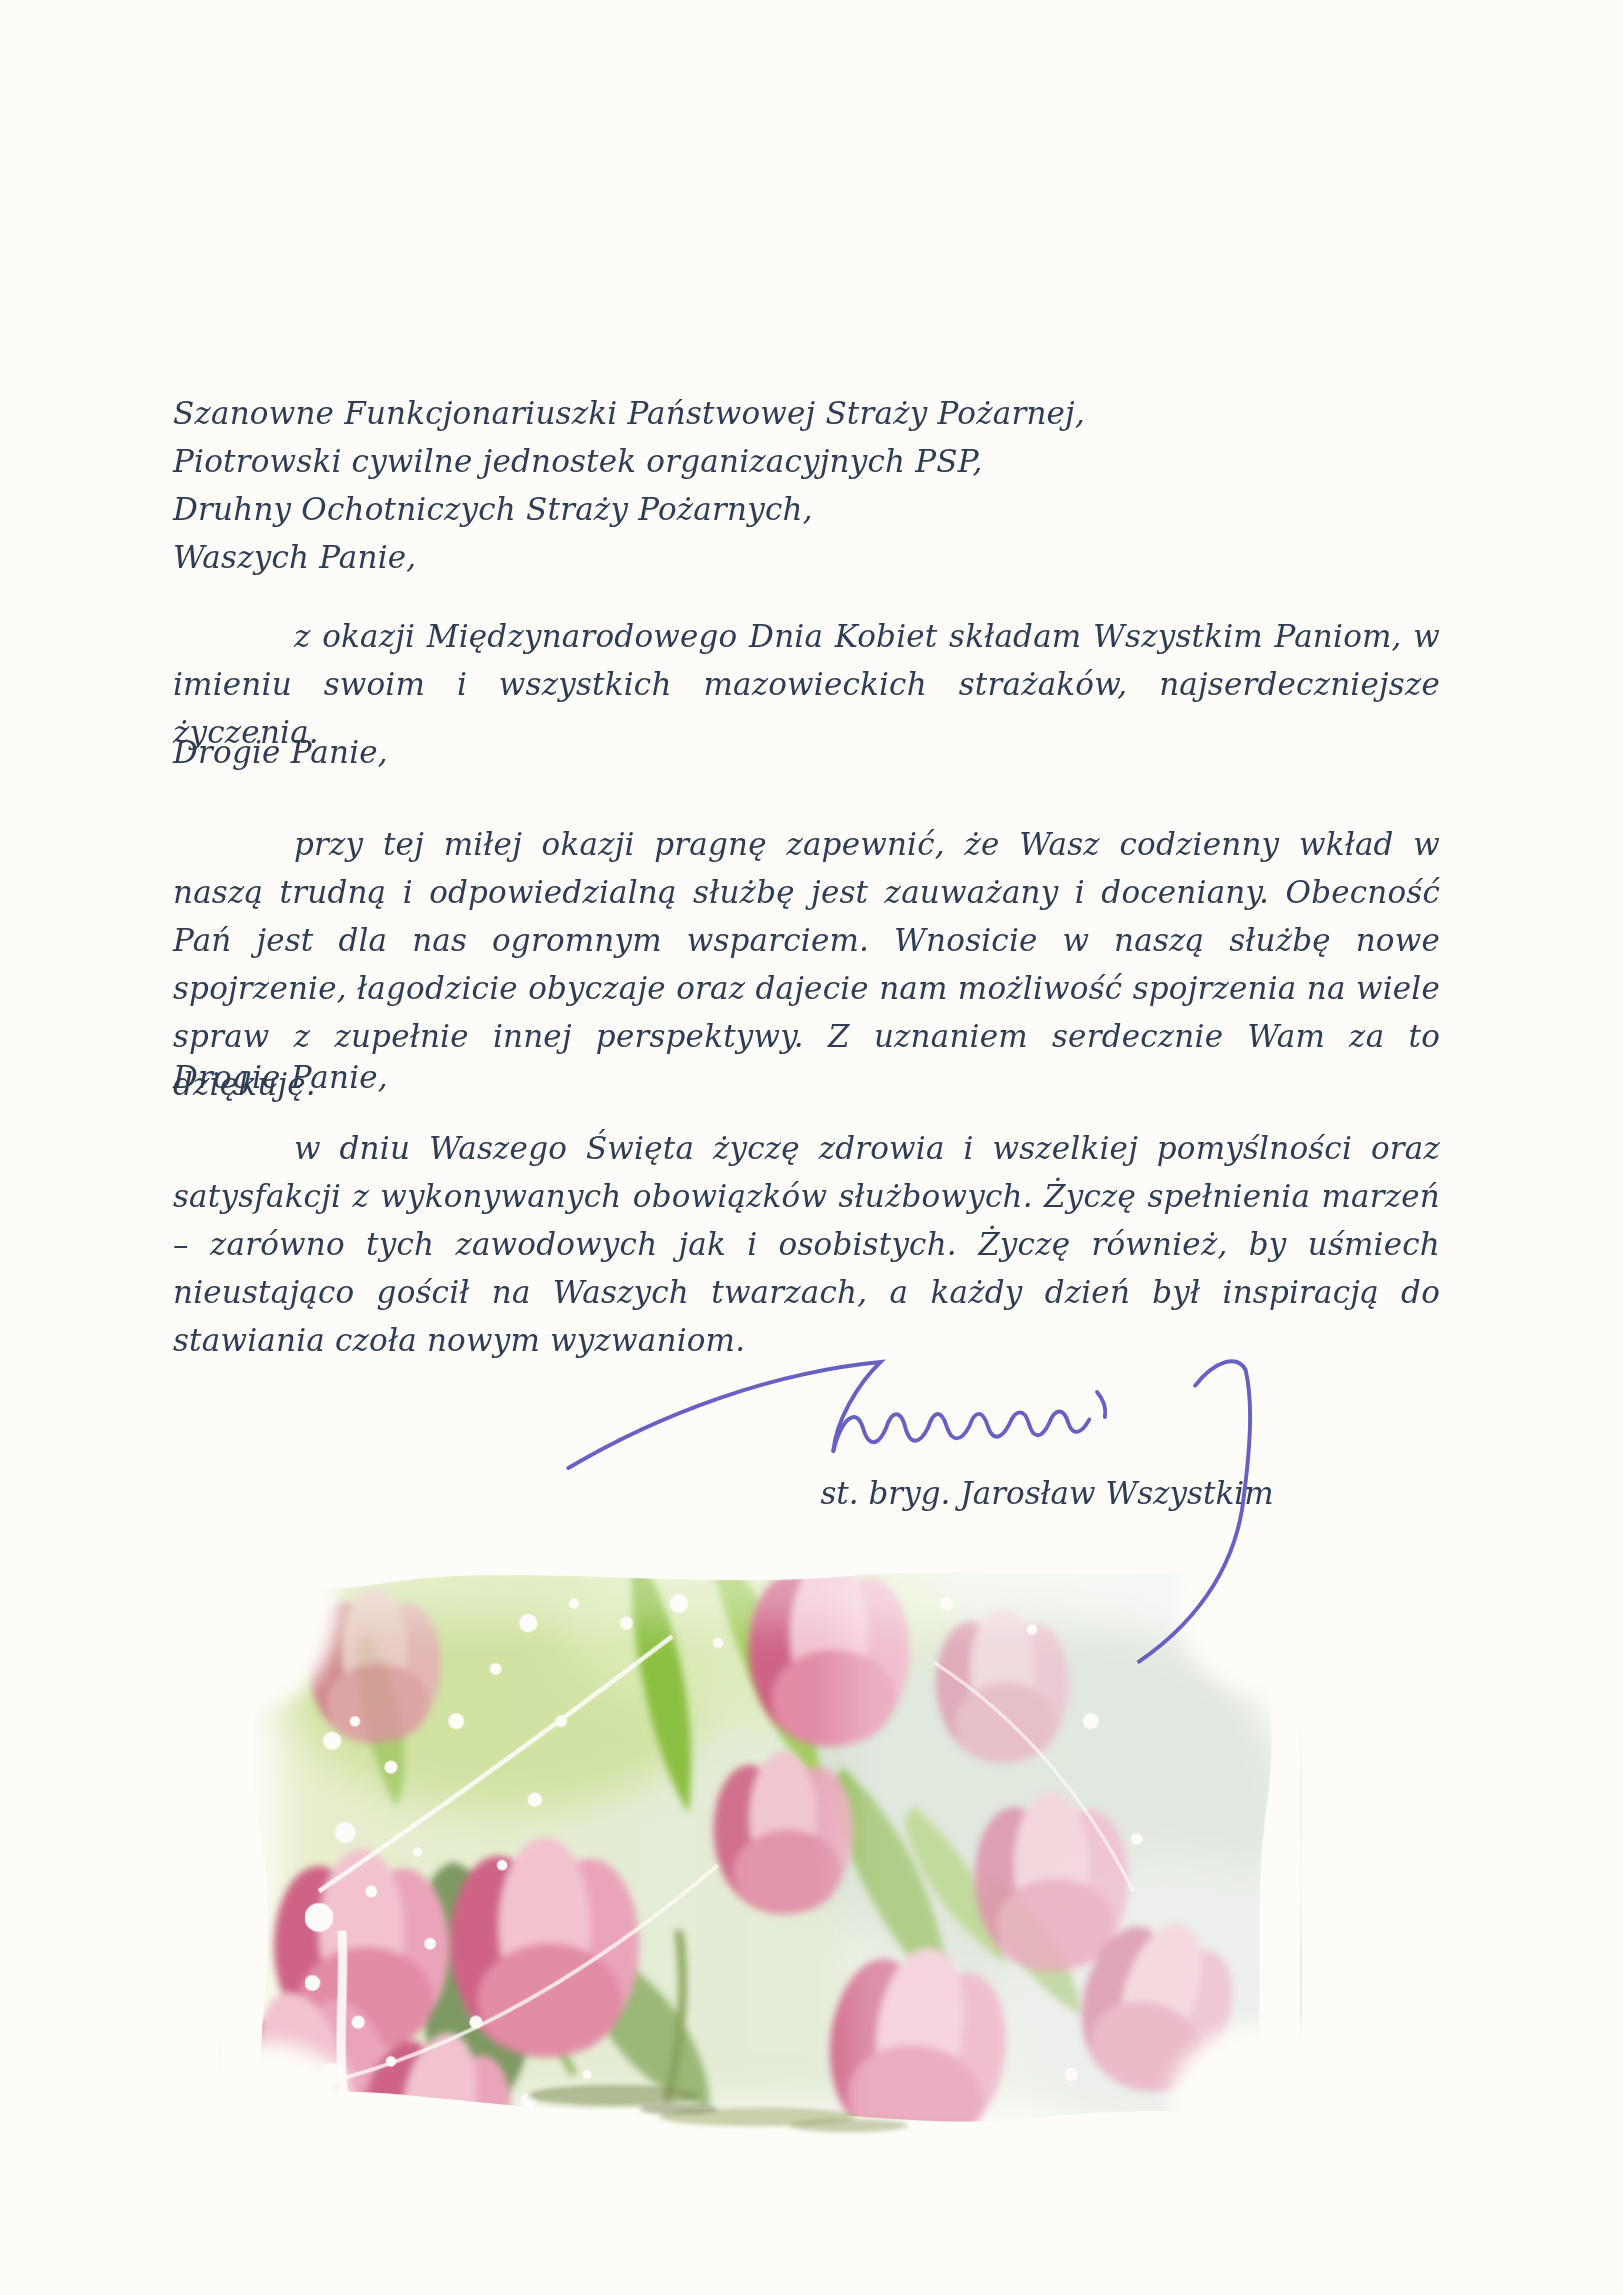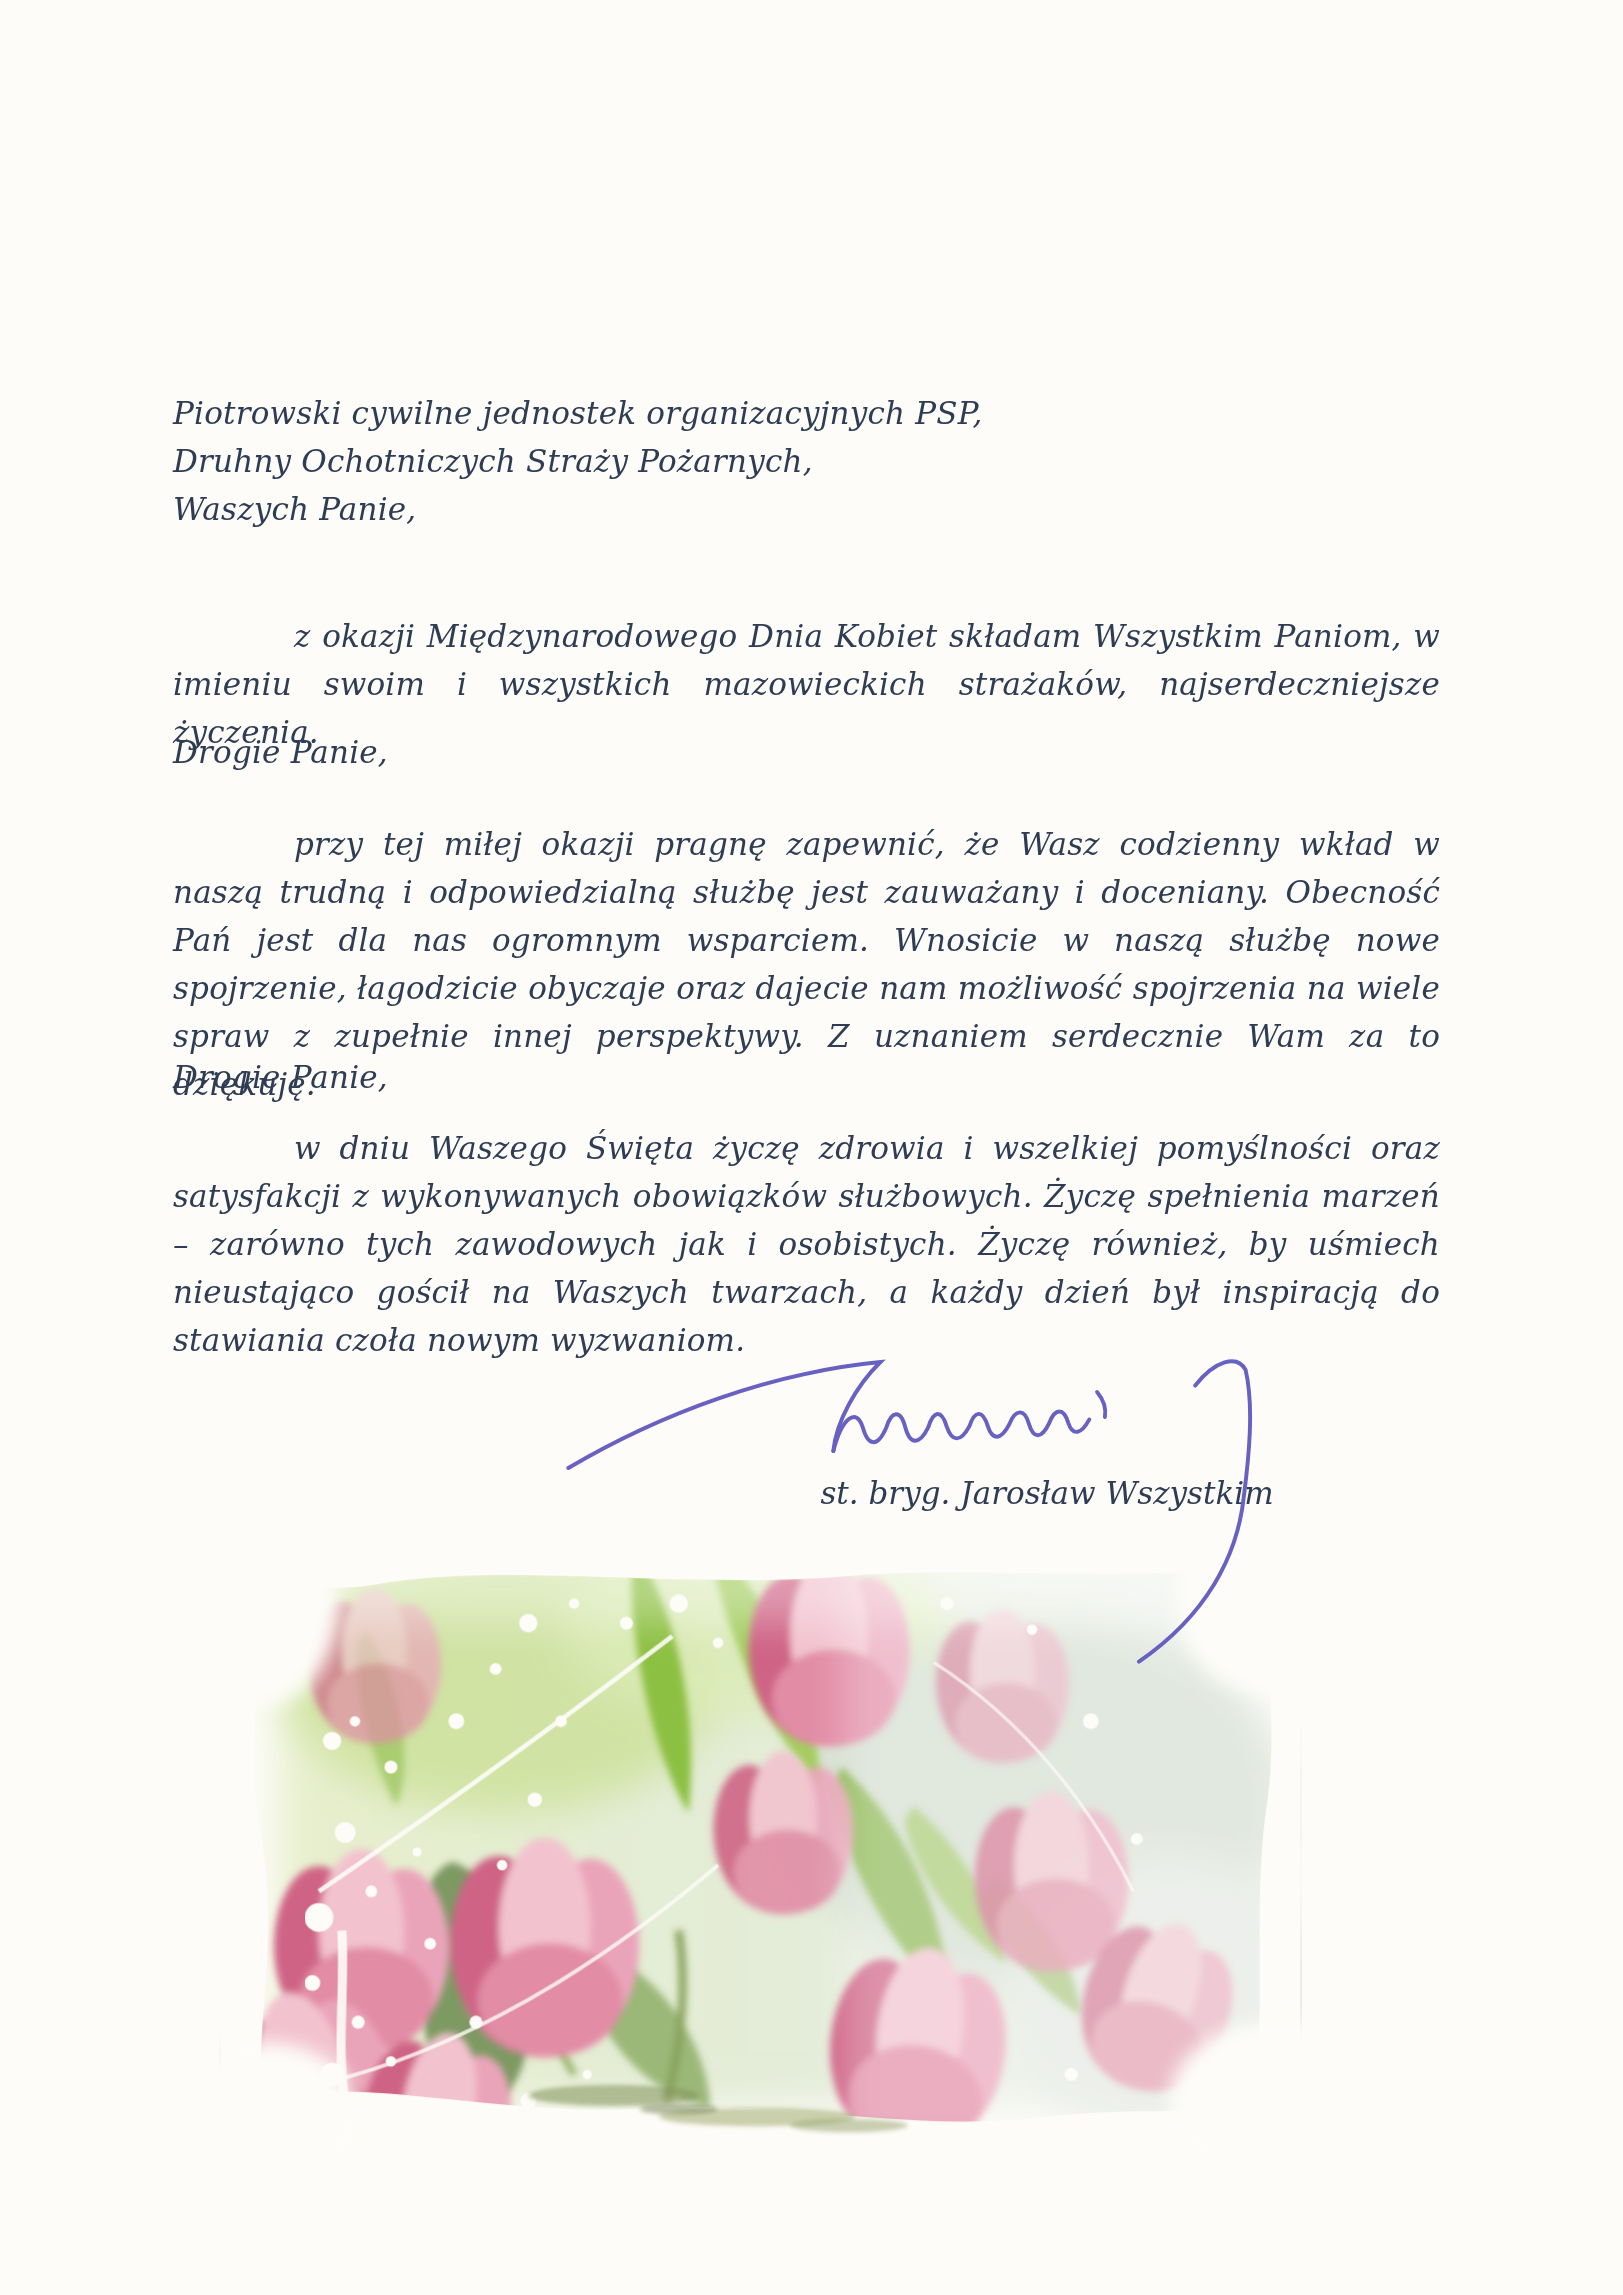--- a/index.html
+++ b/index.html
@@ -34,20 +34,21 @@
     position:absolute;left:458px;top:2119px;width:655px;
     text-align:center;font-size:31px;line-height:39px;
   }
   .sig-svg{position:absolute;left:550px;top:1329px;width:746px;height:367px;z-index:5;}
   .flowers{position:absolute;left:219px;top:1525px;width:1083px;height:628px;z-index:1;}
 </style>
 </head>
 <body>
 
 <div class="txt addr">
+  <div>Szanowne Funkcjonariuszki Państwowej Straży Pożarnej,</div>
   <div>Piotrowski cywilne jednostek organizacyjnych PSP,</div>
   <div>Druhny Ochotniczych Straży Pożarnych,</div>
   <div>Waszych Panie,</div>
 </div>
 
 <div class="txt just p1">z okazji Międzynarodowego Dnia Kobiet składam Wszystkim Paniom, w imieniu swoim i wszystkich mazowieckich strażaków, najserdeczniejsze życzenia.</div>
 <div class="txt voc1">Drogie Panie,</div>
 <div class="txt just p2">przy tej miłej okazji pragnę zapewnić, że Wasz codzienny wkład w naszą trudną i odpowiedzialną służbę jest zauważany i doceniany. Obecność Pań jest dla nas ogromnym wsparciem. Wnosicie w naszą służbę nowe spojrzenie, łagodzicie obyczaje oraz dajecie nam możliwość spojrzenia na wiele spraw z zupełnie innej perspektywy. Z uznaniem serdecznie Wam za to dziękuję.</div>
 <div class="txt voc2">Drogie Panie,</div>
 <div class="txt just p3">w dniu Waszego Święta życzę zdrowia i wszelkiej pomyślności oraz satysfakcji z wykonywanych obowiązków służbowych. Życzę spełnienia marzeń – zarówno tych zawodowych jak i osobistych. Życzę również, by uśmiech nieustająco gościł na Waszych twarzach, a każdy dzień był inspiracją do stawiania czoła nowym wyzwaniom.</div>

